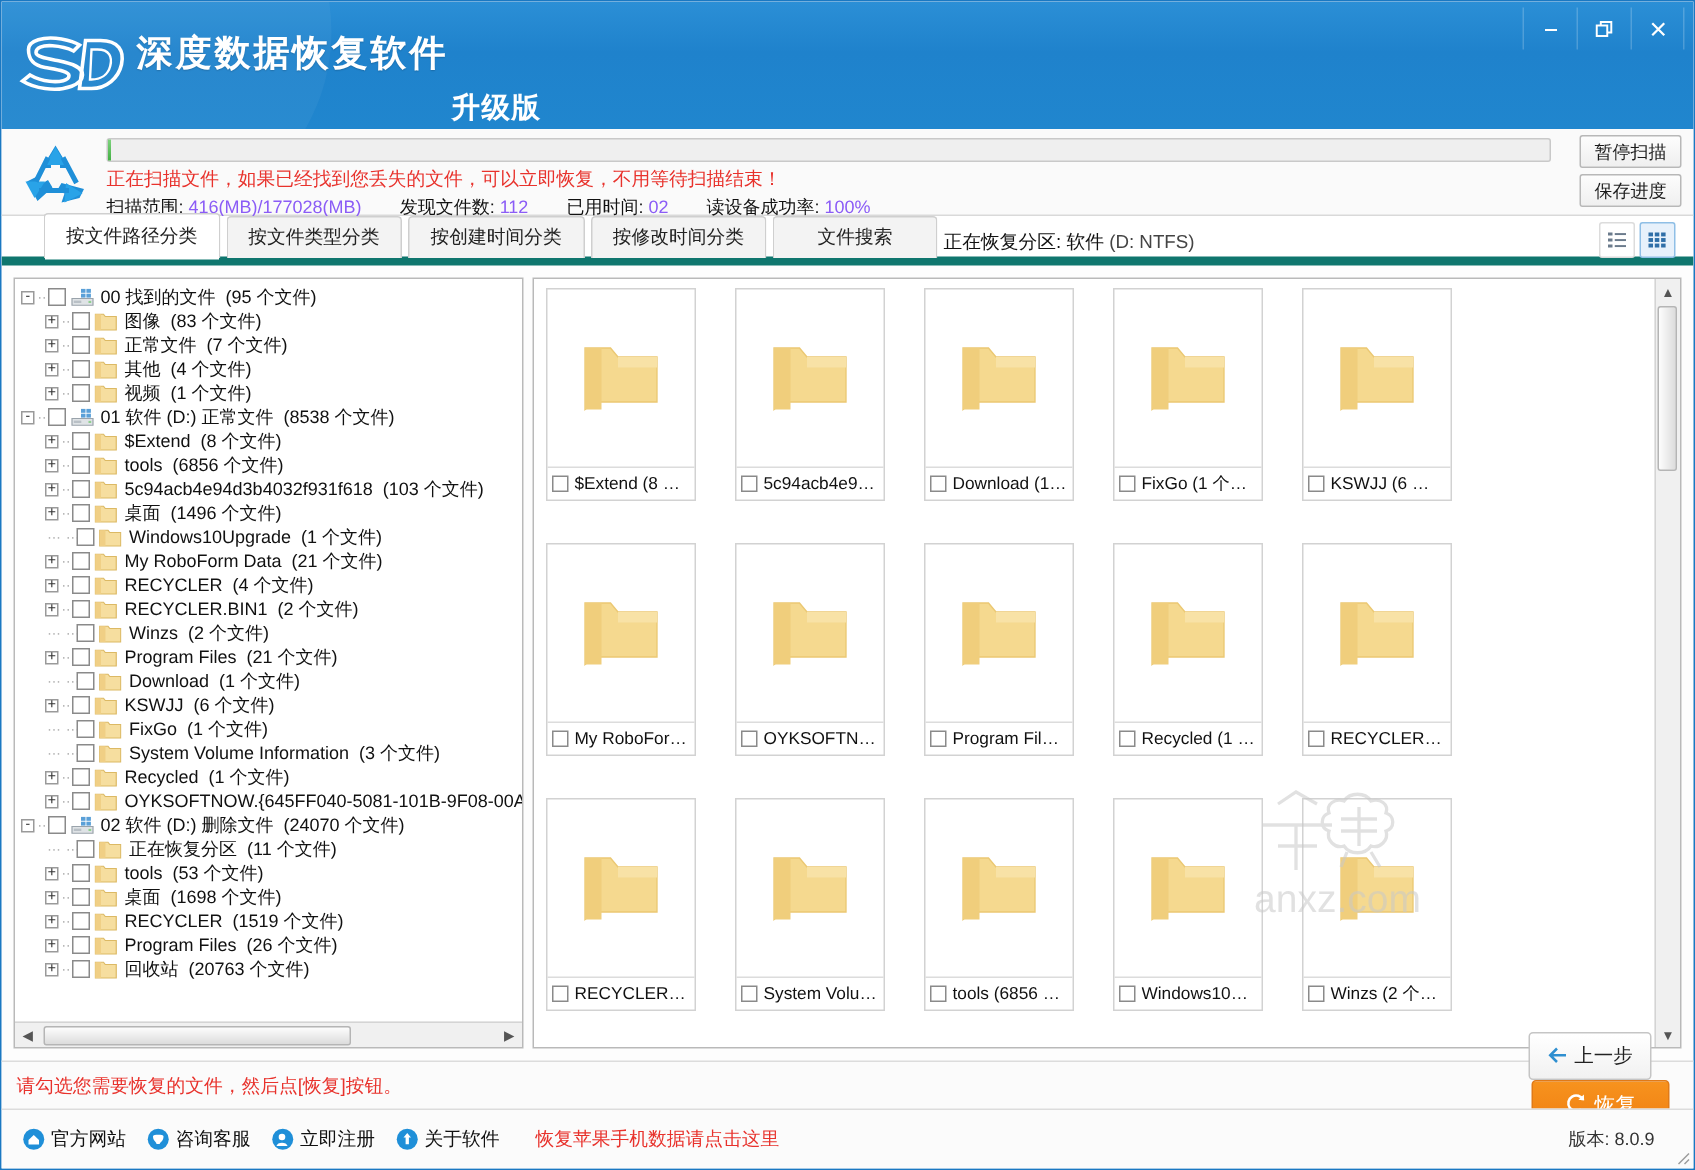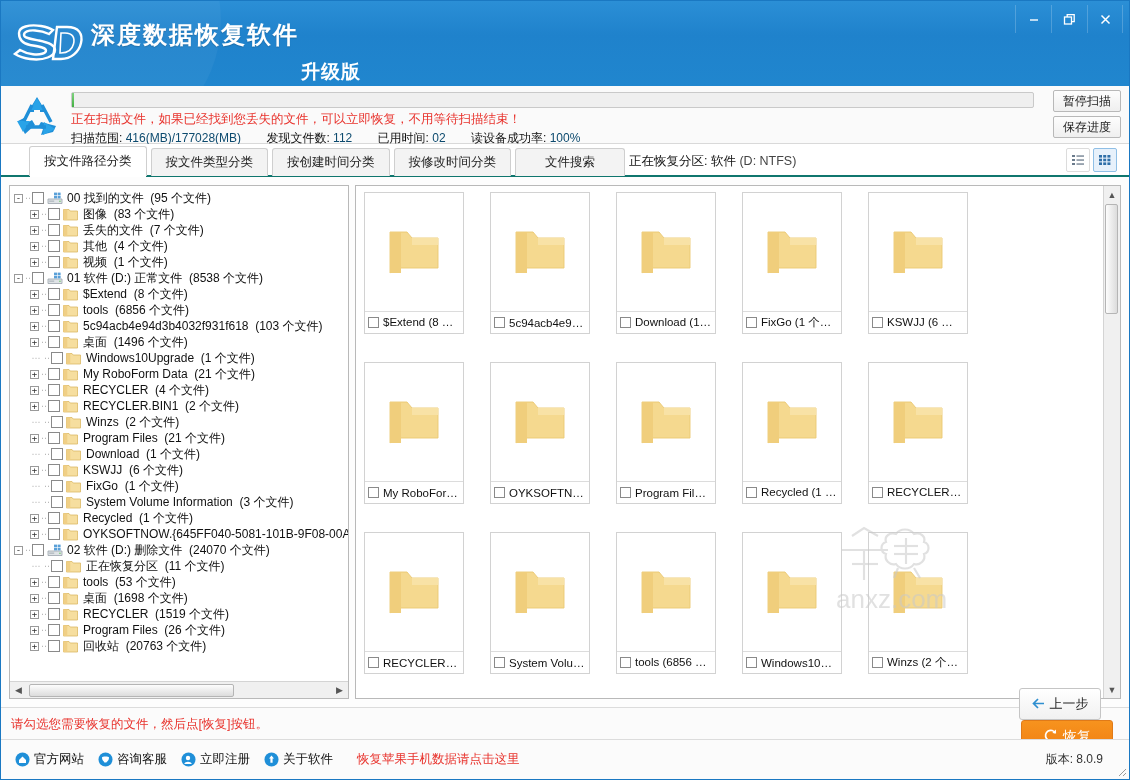--- a/index.html
+++ b/index.html
@@ -77,35 +77,35 @@
   .progress-fill{height:100%;background:linear-gradient(180deg,#7ed27e,#43b043);width:0.24%;}
   .scan-warn{
     position:absolute;left:70px;top:25px;
     color:#e8322c;font-size:12.5px;white-space:nowrap;
   }
   .scan-stats{
     position:absolute;left:70px;top:44px;
     font-size:12px;color:#222;white-space:nowrap;
   }
   .scan-stats .lbl{color:#111;}
-  .scan-stats .val{color:#0c4a6e;}
+  .scan-stats .val{color:#8b5cf6;}
   .scan-stats .grp{margin-right:22px;}
   .status-btns{position:absolute;right:8px;top:4px;}
   .sbtn{
     display:block;width:68px;height:22px;margin-bottom:4px;
     background:linear-gradient(180deg,#fdfdfd,#efefef);
     border:1px solid #b8b8b8;border-radius:2px;
     font-size:12px;text-align:center;line-height:20px;cursor:pointer;
     color:#1a1a1a;
   }
 
   
   .tabstrip{
     height:33px;background:#ffffff;position:relative;
-    border-bottom:2px solid #0f766e;
+    border-bottom:6px solid #0f766e;
   }
   .tabs{ position:absolute;left:28px;bottom:-1px;display:flex;align-items:flex-end;}
   .tab{
     height:28px;min-width:110px;padding:0 14px;
     display:flex;align-items:center;justify-content:center;
     font-size:12.5px;color:#222;
     background:#f3f3f3;border:1px solid #cfcfcf;border-bottom:none;
     margin-right:4px;border-radius:3px 3px 0 0;cursor:pointer;
   }
   .tab.active{
@@ -409,21 +409,21 @@
             <span class="tcount">&nbsp;&nbsp;(83 个文件)</span>
           </div>
           <div class="tnode" style="padding-left: 16px;">
             <div class="twist box">+</div>
             <div class="dots">⋯</div>
             <div class="cbx"></div>
             <div class="foldericon"><svg width="15" height="13" viewBox="0 0 15 13">
                 <path d="M0.5 1.5 H6 L7.2 3 H14.5 V12 H0.5 Z" fill="#f6de9f" stroke="#dcb964" stroke-width="0.8"></path>
                 <path d="M0.5 1.5 H4.3 V12 H0.5 Z" fill="#f0cf85"></path>
               </svg></div>
-            <span class="tlabel">丢失的文件</span>
+            <span class="tlabel">正常文件</span>
             <span class="tcount">&nbsp;&nbsp;(7 个文件)</span>
           </div>
           <div class="tnode" style="padding-left: 16px;">
             <div class="twist box">+</div>
             <div class="dots">⋯</div>
             <div class="cbx"></div>
             <div class="foldericon"><svg width="15" height="13" viewBox="0 0 15 13">
                 <path d="M0.5 1.5 H6 L7.2 3 H14.5 V12 H0.5 Z" fill="#f6de9f" stroke="#dcb964" stroke-width="0.8"></path>
                 <path d="M0.5 1.5 H4.3 V12 H0.5 Z" fill="#f0cf85"></path>
               </svg></div>

